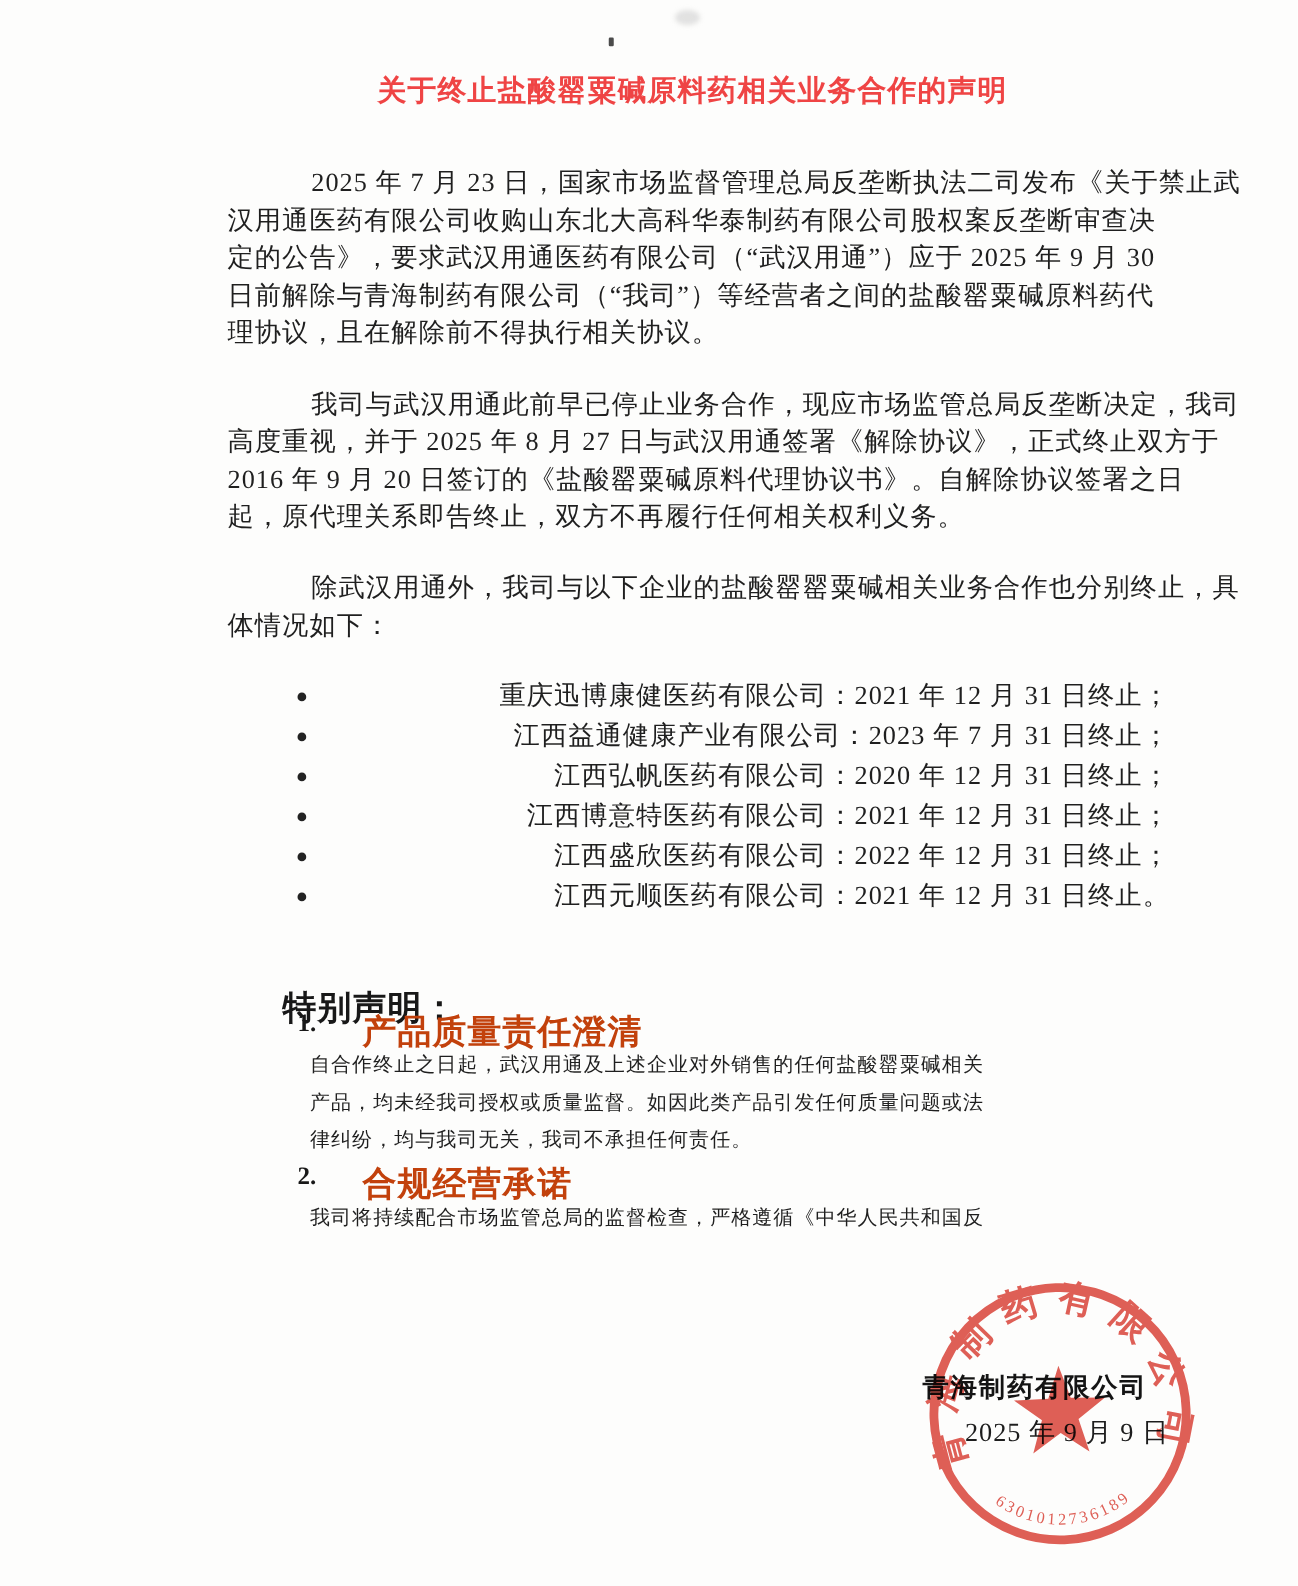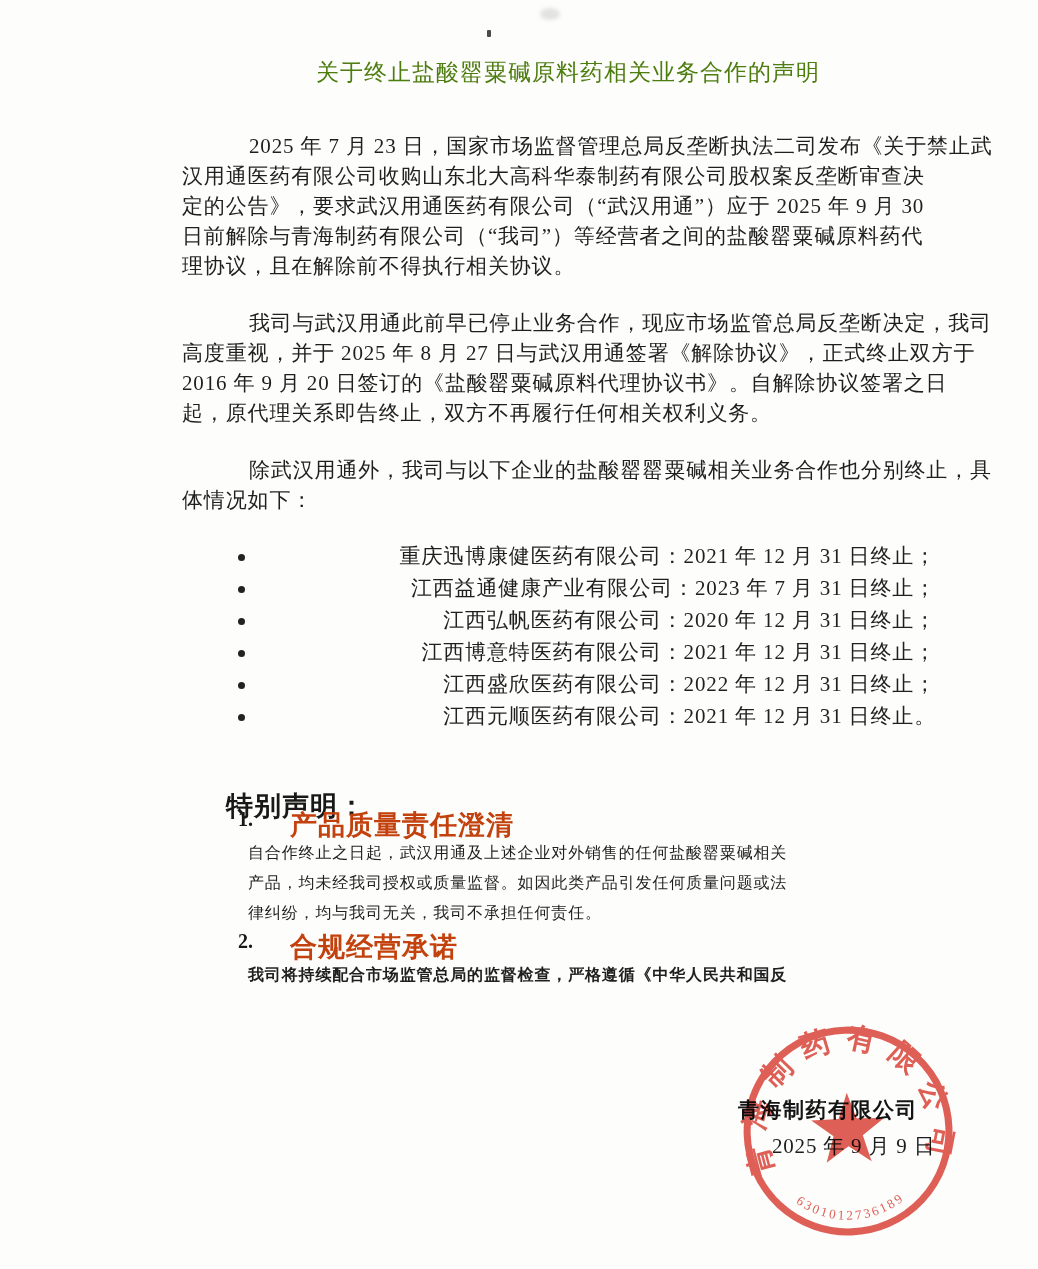--- a/index.html
+++ b/index.html
@@ -5,23 +5,23 @@
   html,body{margin:0;padding:0;}
   body{
     width:1038px;height:1269px;position:relative;overflow:hidden;
     background:#fdfdfc;
     font-family:"Liberation Serif","DejaVu Serif",serif;
     color:#1f1f1f;
   }
   .abs{position:absolute;}
   
   .doc-title{
-    left:196px;top:57px;width:744px;text-align:center;
+    left:182px;top:57px;width:744px;text-align:center;
     font-family:"Liberation Sans","DejaVu Sans",sans-serif;
-    font-weight:400;font-size:23px;letter-spacing:1px;color:#4d7c0f;
+    font-weight:700;font-size:23px;letter-spacing:1px;color:#ef4444;
   }
   
   .para{left:182px;width:748px;font-size:21px;letter-spacing:0.85px;line-height:30px;}
   .para .line{height:30px;white-space:nowrap;}
   .para .line.indent{padding-left:67px;}
   
   .bullets{left:236px;width:700px;font-size:21px;letter-spacing:0.85px;}
   .bullet-row{position:relative;height:32px;line-height:32px;padding-left:27px;white-space:nowrap;}
   .bullet-row::before{
     content:"";position:absolute;left:2px;top:14px;width:7px;height:7px;border-radius:50%;background:#222;
@@ -105,21 +105,21 @@
 <div class="abs item-num" style="top:808px;">1.</div>
 <div class="abs item-title" style="top:807px;">产品质量责任澄清</div>
 <div class="abs item-body" style="top:838px;">
   <div class="line">自合作终止之日起，武汉用通及上述企业对外销售的任何盐酸罂粟碱相关</div>
   <div class="line">产品，均未经我司授权或质量监督。如因此类产品引发任何质量问题或法</div>
   <div class="line">律纠纷，均与我司无关，我司不承担任何责任。</div>
 </div>
 
 <div class="abs item-num" style="top:930px;">2.</div>
 <div class="abs item-title" style="top:929px;">合规经营承诺</div>
-<div class="abs item-body" style="top:960px;font-weight:bold;">
+<div class="abs item-body" style="top:960px;">
   <div class="line">我司将持续配合市场监管总局的监督检查，严格遵循《中华人民共和国反</div>
 </div>
 
 <div class="abs sig-company">青海制药有限公司</div>
 <div class="abs sig-date">2025 年 9 月 9 日</div>
 
 <svg class="abs seal" viewBox="0 0 220 220">
   <g transform="translate(110,111)" fill="none">
     <circle cx="0" cy="0" r="100" stroke="#dd4f45" stroke-width="7"></circle>
     <polygon fill="#dd4f45" points="0,-38 8.9,-12.3 36.1,-11.7 14.5,4.7 22.3,30.7 0,15.2 -22.3,30.7 -14.5,4.7 -36.1,-11.7 -8.9,-12.3"></polygon>

